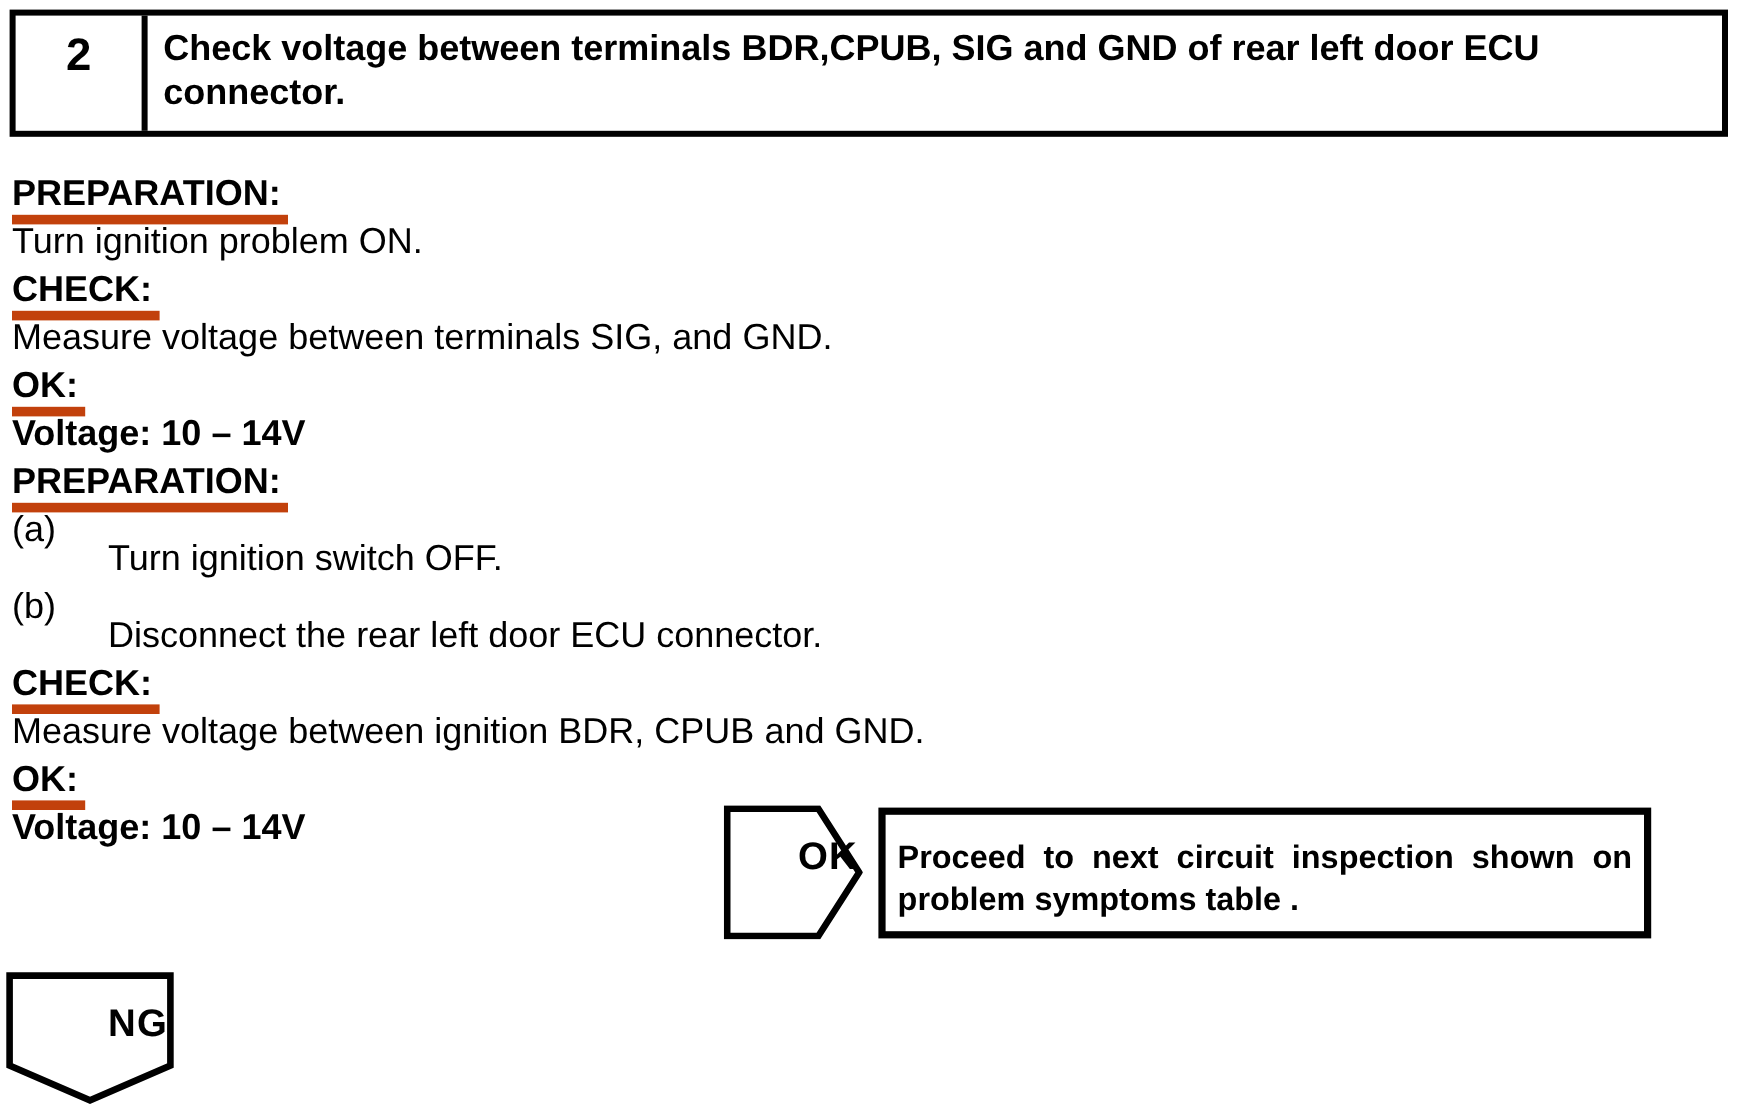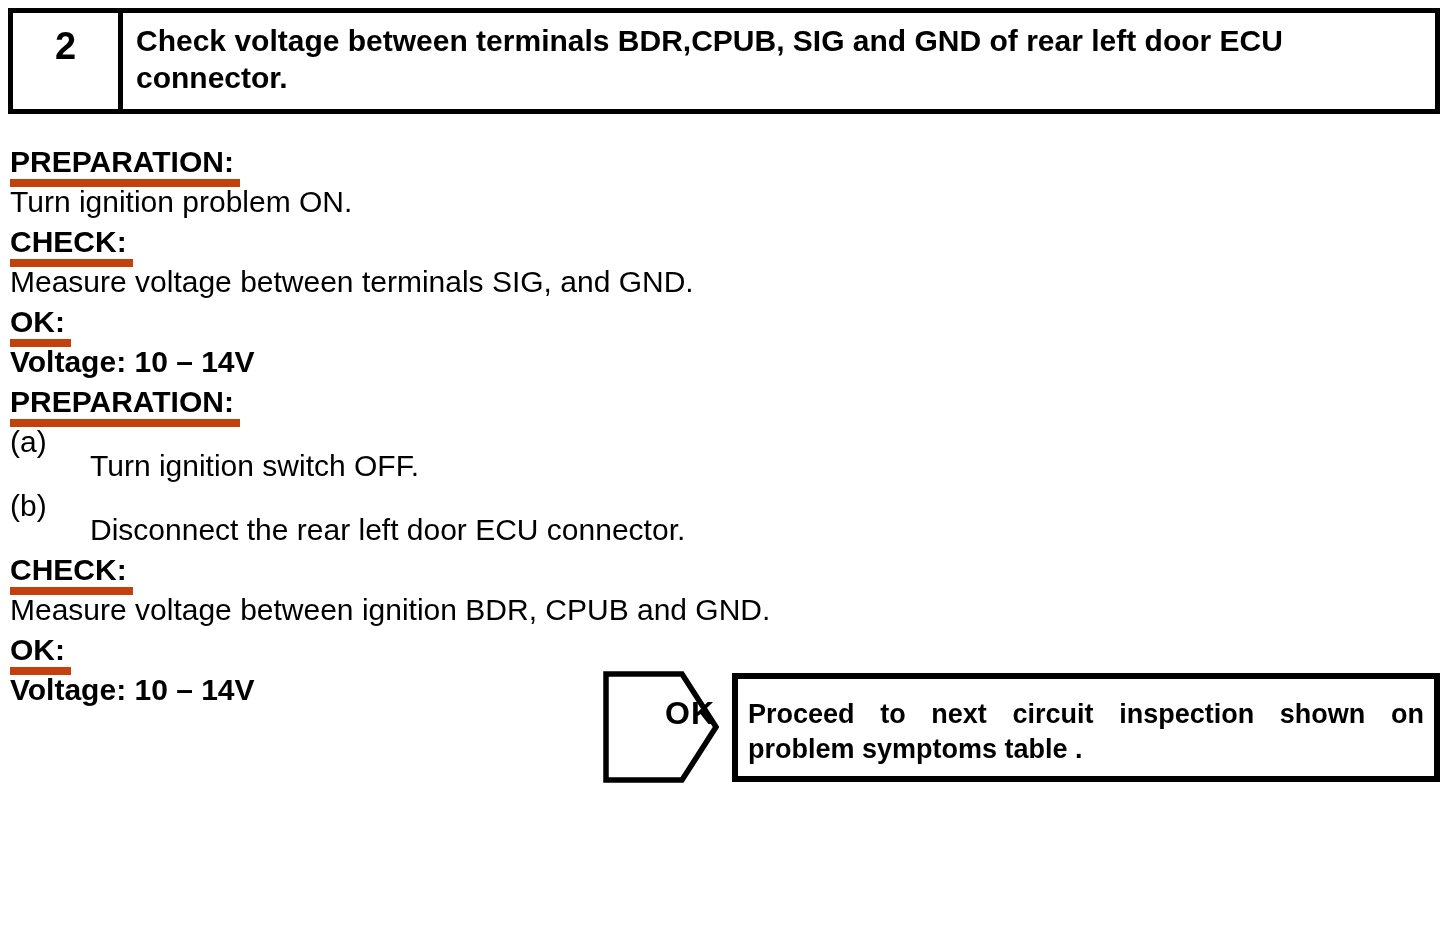--- a/index.html
+++ b/index.html
@@ -80,21 +80,21 @@
     font-weight: 700;
     letter-spacing: 1px;
     margin-left: 40px;
   }
   .flow-ok .arrow-label { width: 94px; height: 112px; padding-bottom: 28px; }
   .flow-ng .arrow-label { width: 140px; height: 110px; padding-bottom: 26px; }
 
   .result-box {
     position: absolute;
     left: 732px; top: 673px;
-    width: 708px; height: 109px;
+    width: 644px; height: 109px;
     border: 6px solid #000;
     background: #fff;
     padding: 18px 10px 0 10px;
     font-size: 27px;
     line-height: 35px;
     font-weight: 700;
     text-align: justify;
   }
 </style>
 </head>
@@ -131,14 +131,20 @@
 
   <div class="flow-ok">
     <svg class="shape-svg" viewBox="0 0 116 112" aria-hidden="true">
       <polygon points="3,3 79,3 113,56 79,109 3,109" fill="#ffffff" stroke="#000000" stroke-width="5.5" stroke-linejoin="miter"></polygon>
     </svg>
     <span class="arrow-label">OK</span>
   </div>
 
   <div class="result-box"><span>Proceed to next circuit inspection shown on problem symptoms table .</span></div>
 
+  <div class="flow-ng">
+    <svg class="shape-svg" viewBox="0 0 140 110" aria-hidden="true">
+      <polygon points="3,3 137,3 137,78 70,107 3,78" fill="#ffffff" stroke="#000000" stroke-width="5.5" stroke-linejoin="miter"></polygon>
+    </svg>
+    <span class="arrow-label">NG</span>
+  </div>
 
 </div>
 
 </body></html>

